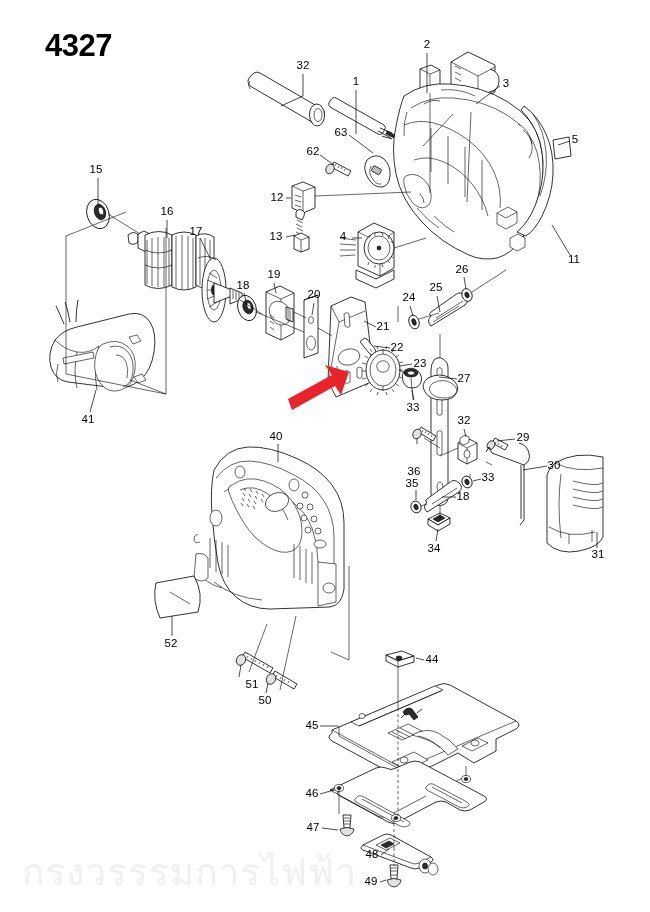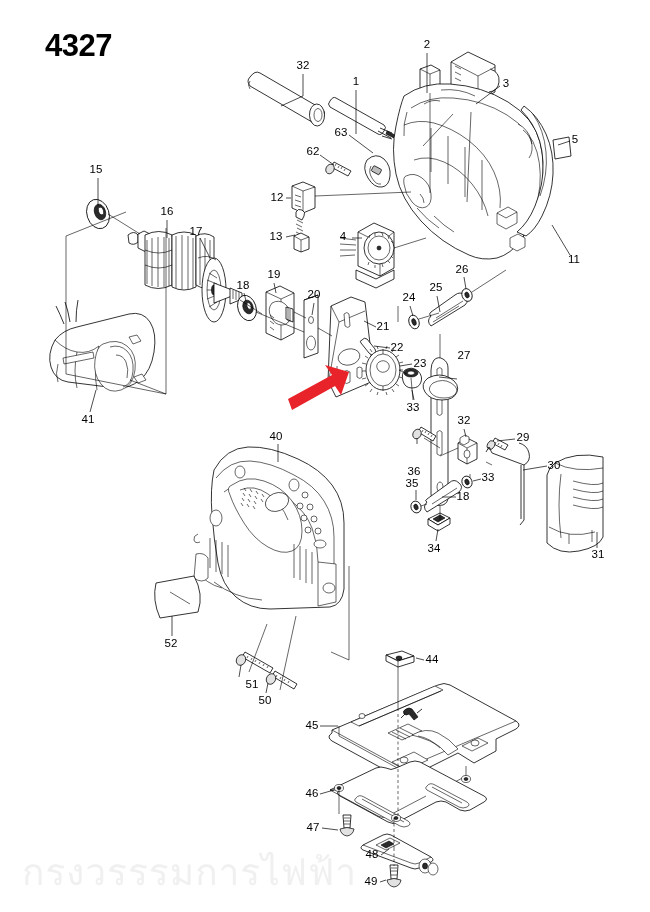--- a/index.html
+++ b/index.html
@@ -547,21 +547,21 @@
   <div class="callout" style="left:196px;top:232px">17</div>
   <div class="callout" style="left:243px;top:286px">18</div>
   <div class="callout" style="left:274px;top:275px">19</div>
   <div class="callout" style="left:314px;top:295px">20</div>
   <div class="callout" style="left:383px;top:327px">21</div>
   <div class="callout" style="left:397px;top:348px">22</div>
   <div class="callout" style="left:420px;top:364px">23</div>
   <div class="callout" style="left:409px;top:298px">24</div>
   <div class="callout" style="left:436px;top:288px">25</div>
   <div class="callout" style="left:462px;top:270px">26</div>
-  <div class="callout" style="left:464px;top:356px">27</div>
+  <div class="callout" style="left:464px;top:379px">27</div>
   <div class="callout" style="left:413px;top:408px">33</div>
   <div class="callout" style="left:414px;top:472px">36</div>
   <div class="callout" style="left:464px;top:421px">32</div>
   <div class="callout" style="left:523px;top:438px">29</div>
   <div class="callout" style="left:554px;top:466px">30</div>
   <div class="callout" style="left:598px;top:555px">31</div>
   <div class="callout" style="left:488px;top:478px">33</div>
   <div class="callout" style="left:412px;top:484px">35</div>
   <div class="callout" style="left:463px;top:497px">18</div>
   <div class="callout" style="left:434px;top:549px">34</div>

